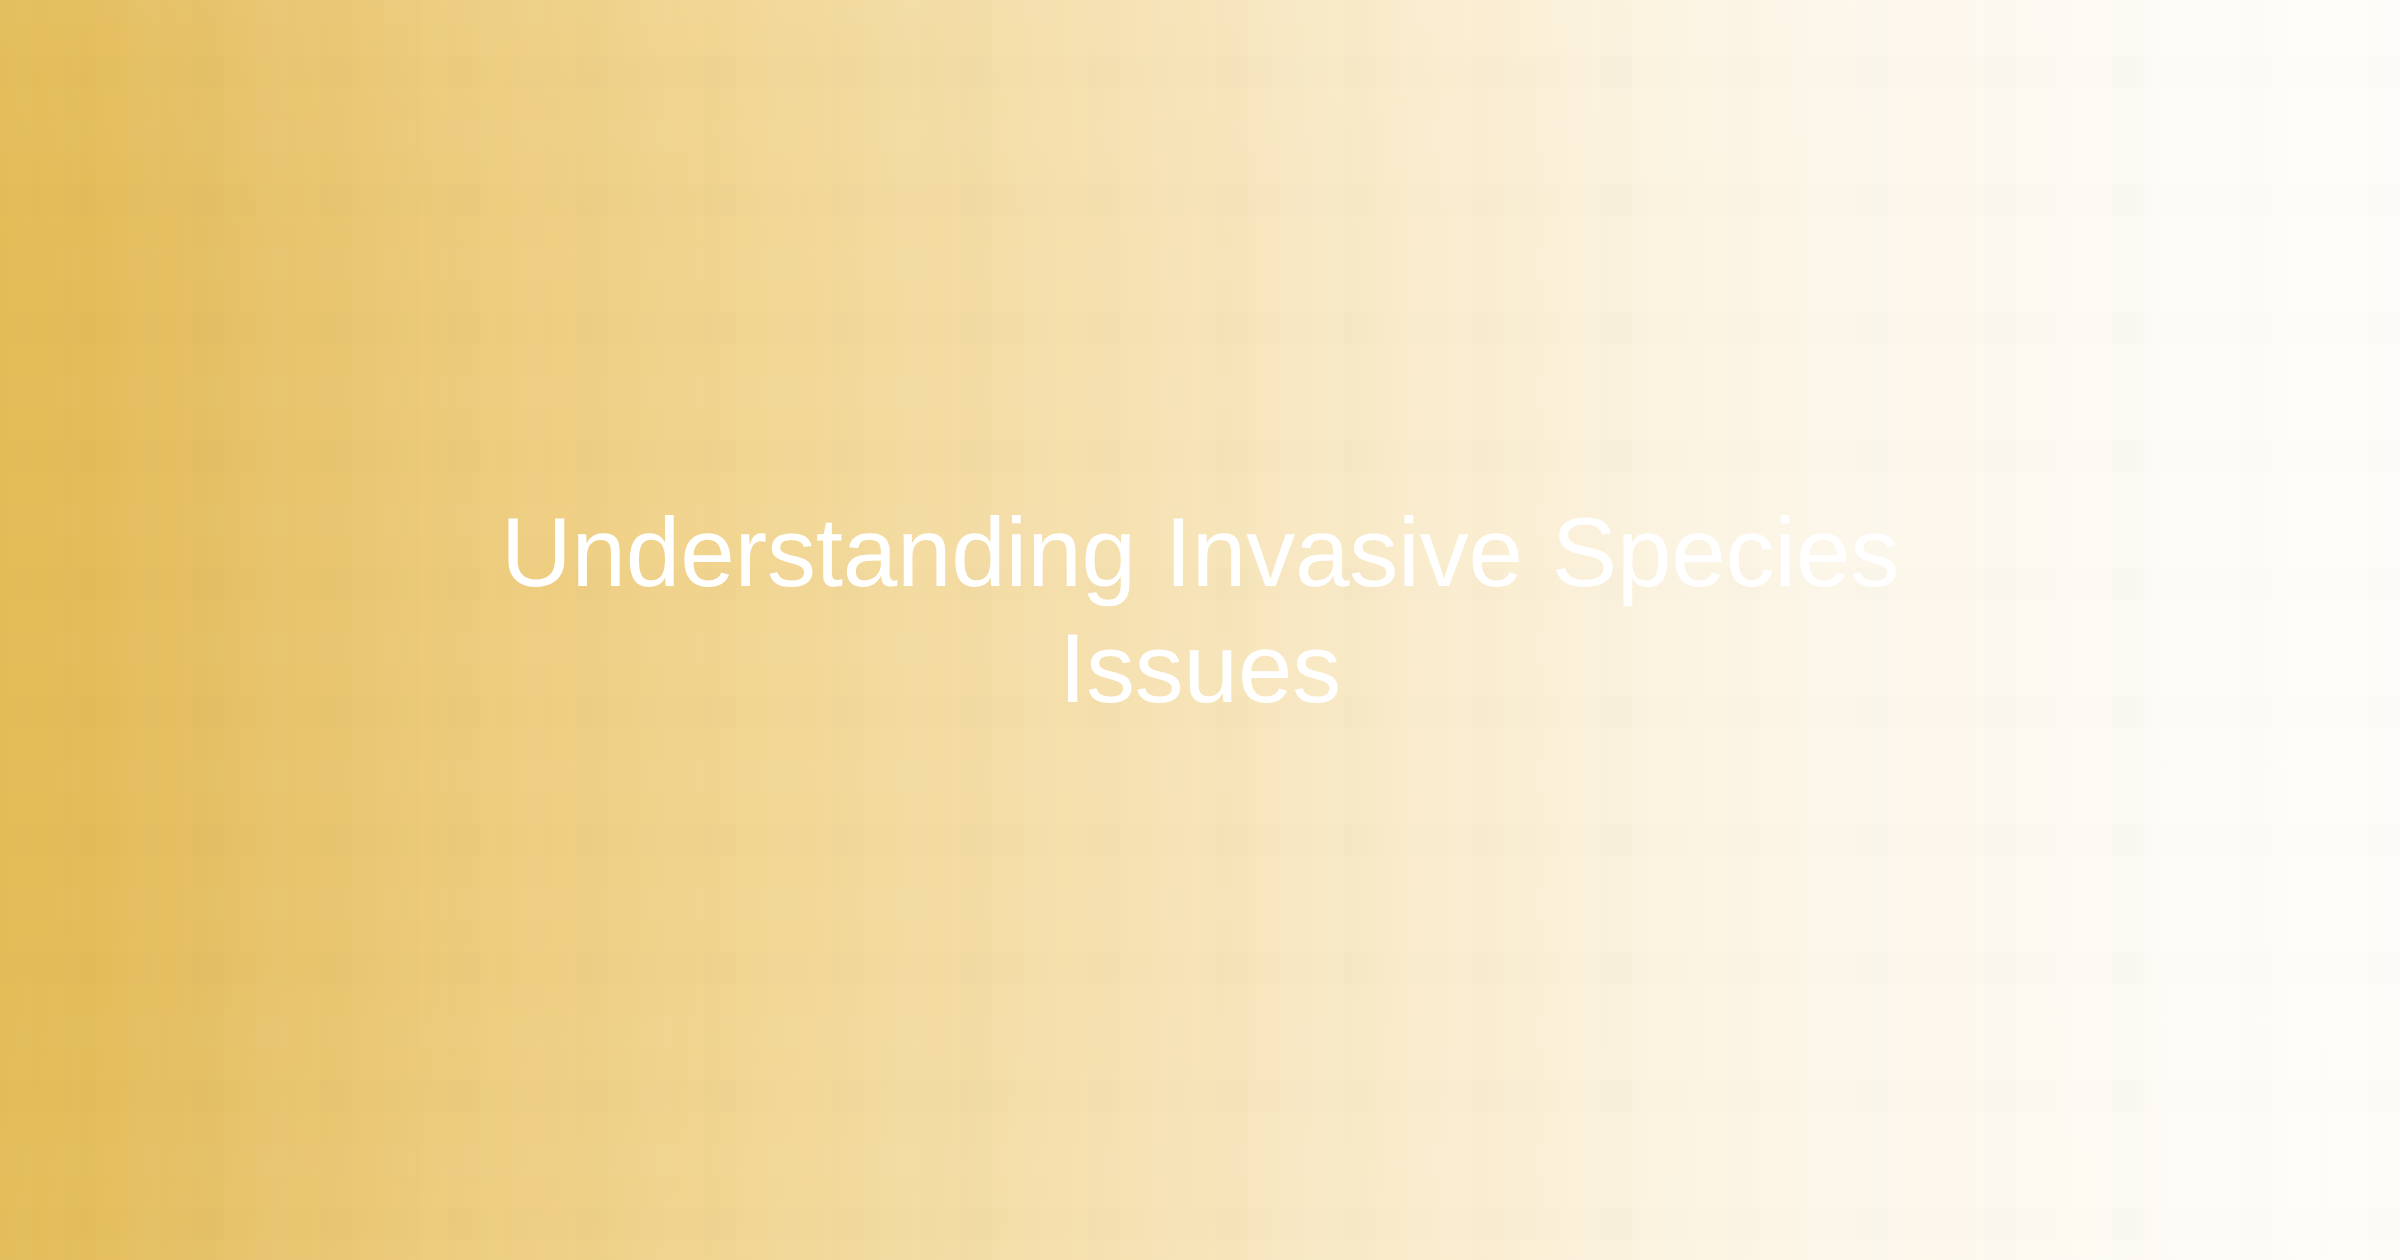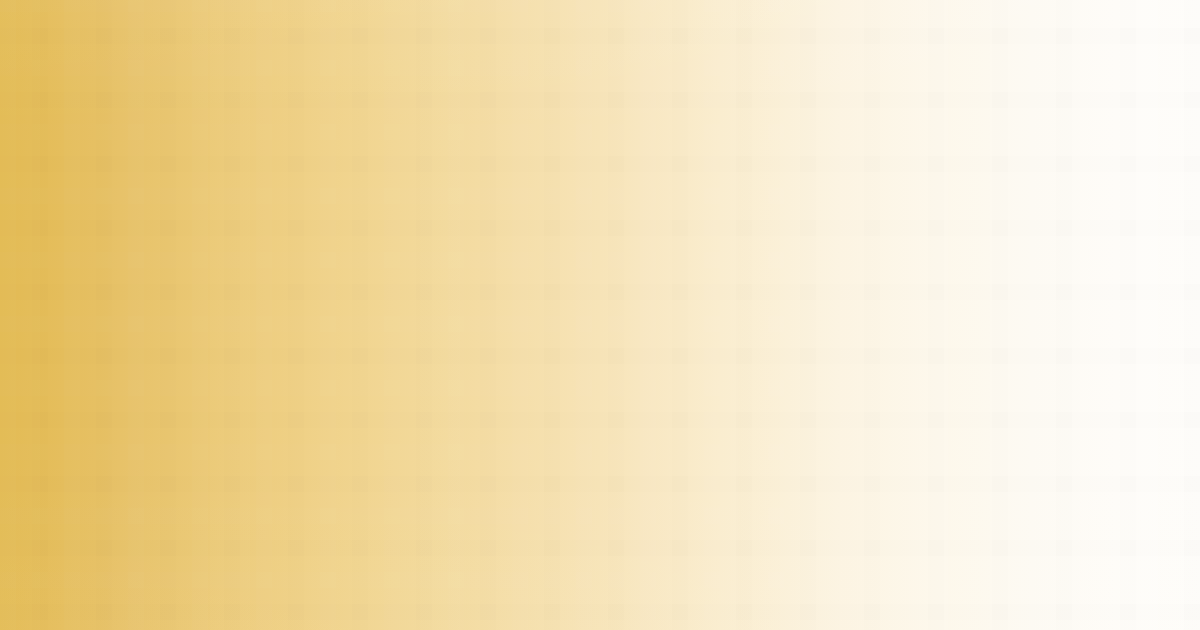--- a/index.html
+++ b/index.html
@@ -143,14 +143,18 @@
 <div class="banner">
 
   <div class="bg-gradient"></div>
 
   <div class="bg-vertical"></div>
 
   <div class="bg-texture"></div>
 
   <div class="bg-texture-2"></div>
 
+  <div class="title-wrap">
+    <h1 class="banner-title">Understanding Invasive Species
+Issues</h1>
+  </div>
 
 </div>
 
 </body></html>

